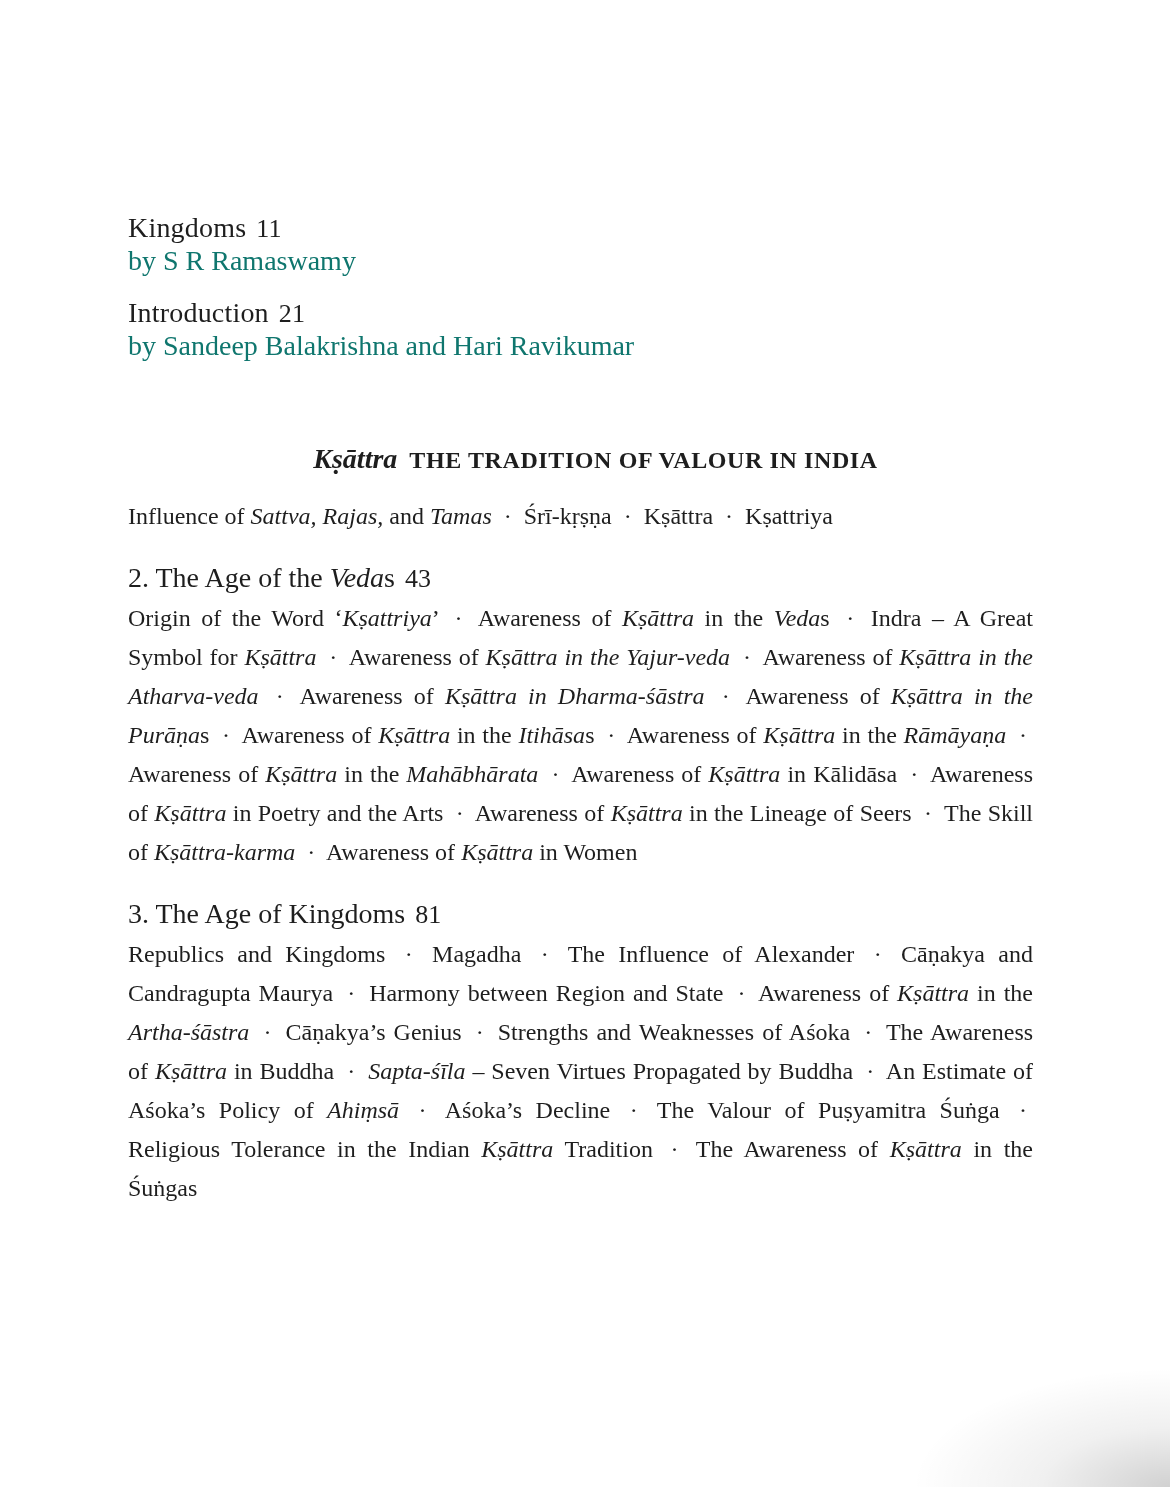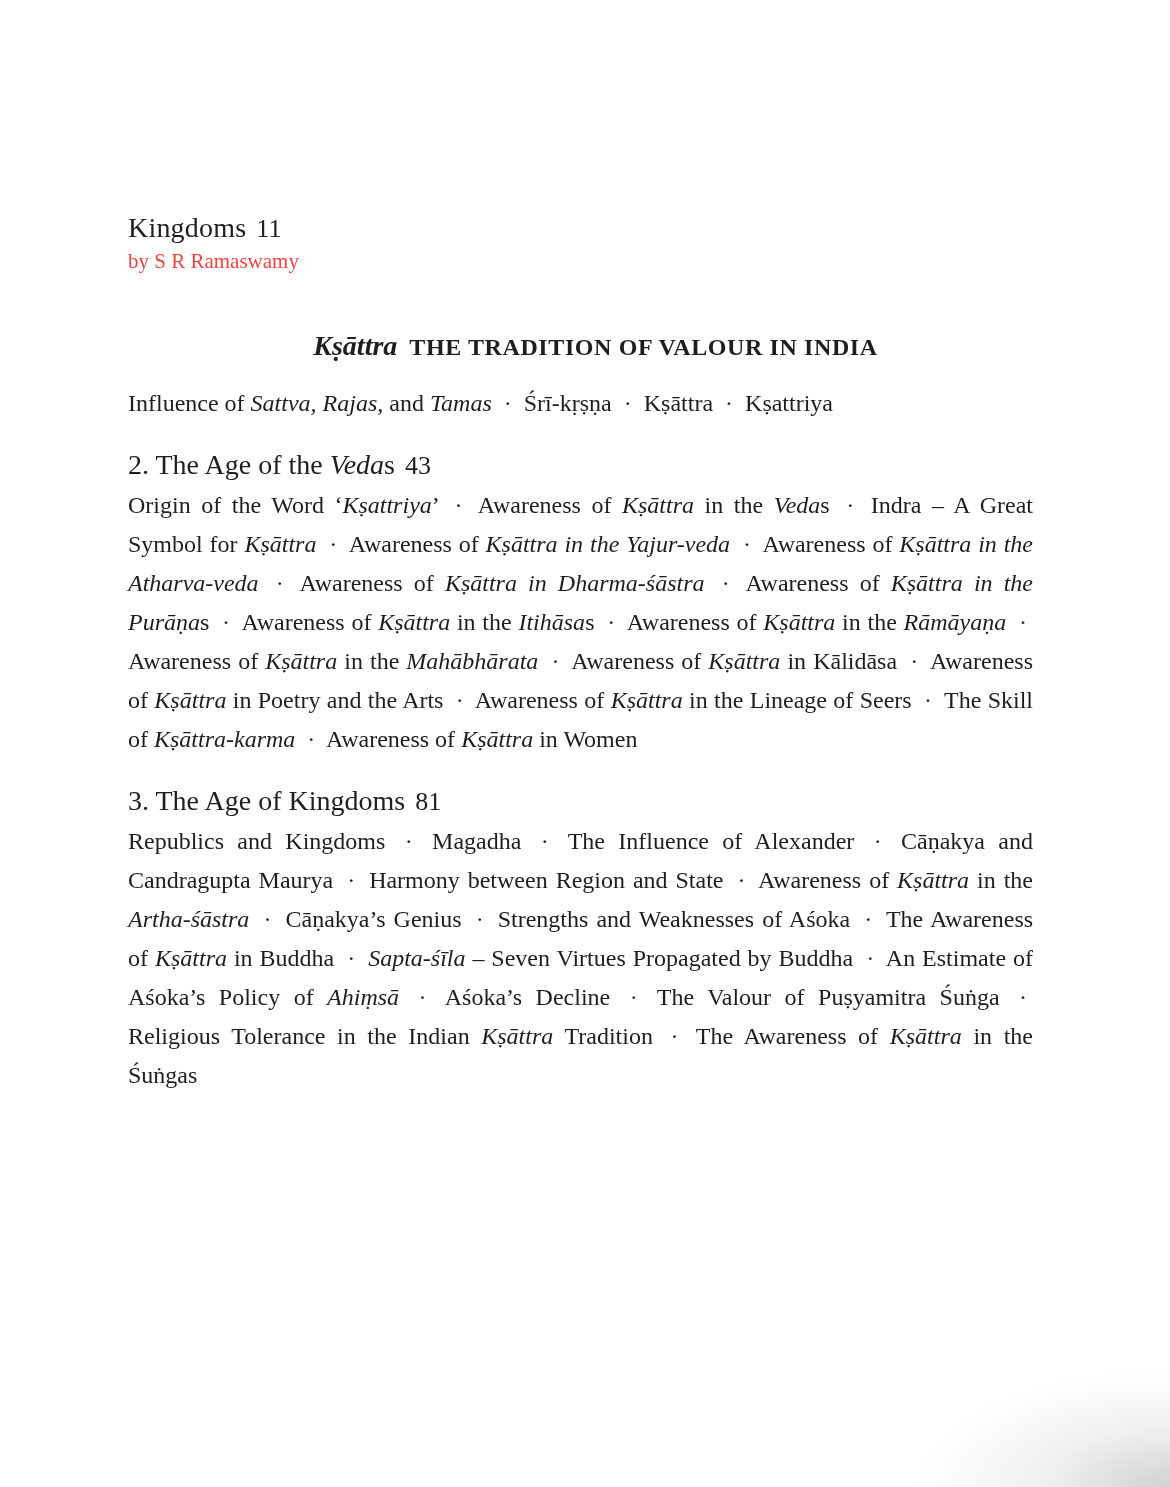--- a/index.html
+++ b/index.html
@@ -35,28 +35,28 @@
       font-size: 28px;
       line-height: 36px;
       letter-spacing: 0.2px;
     }
     .front-title .pg {
       margin-left: 10px;
       font-size: 26px;
       font-family: Liberation Serif, serif;
     }
     .front-by {
-      font-size: 21px;
+      font-size: 28px;
       line-height: 28px;
       margin-bottom: 20px;
-      color: #ef4444;
+      color: #0f766e;
     }
     .front-entry.no-by { margin-bottom: 16px; }
     .section-heading {
-      margin-top: 56px;
+      margin-top: 84px;
       text-align: center;
       font-size: 24px;
       line-height: 30px;
       font-weight: bold;
       letter-spacing: 0.6px;
       padding-left: 30px;
     }
     .section-heading .kw {
       font-style: italic;
       font-size: 28px;
@@ -92,20 +92,26 @@
 
 <div class="content">
 
   <div>
     <div class="front-entry">
       <div class="front-title">
         <span>Kingdoms</span><span class="pg">11</span>
       </div>
       <div class="front-by">by S R Ramaswamy</div>
     </div>
+    <div class="front-entry">
+      <div class="front-title">
+        <span>Introduction</span><span class="pg">21</span>
+      </div>
+      <div class="front-by">by Sandeep Balakrishna and Hari Ravikumar</div>
+    </div>
   </div>
 
   <div class="section-heading">
     <span class="kw">Kṣāttra</span><span>THE TRADITION OF VALOUR IN INDIA</span>
   </div>
 
   <div id="chapters">
       <div class="chapter">
         <div class="chapter-topics"><span><span>Influence of </span><i>Sattva, Rajas,</i><span> and </span><i>Tamas</i></span> <span class="topic-sep">·</span> <span><span>Śrī-kṛṣṇa</span></span> <span class="topic-sep">·</span> <span><span>Kṣāttra</span></span> <span class="topic-sep">·</span> <span><span>Kṣattriya</span></span></div>
       </div>

